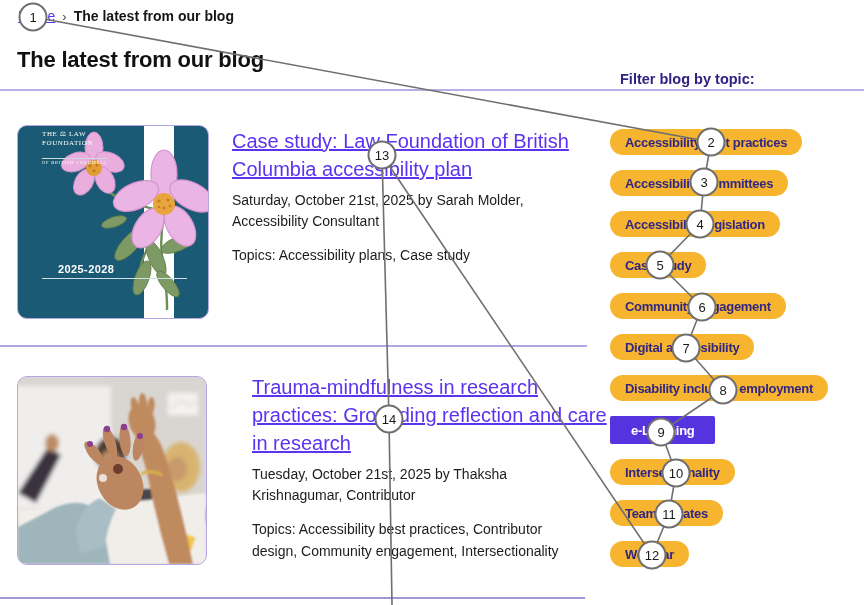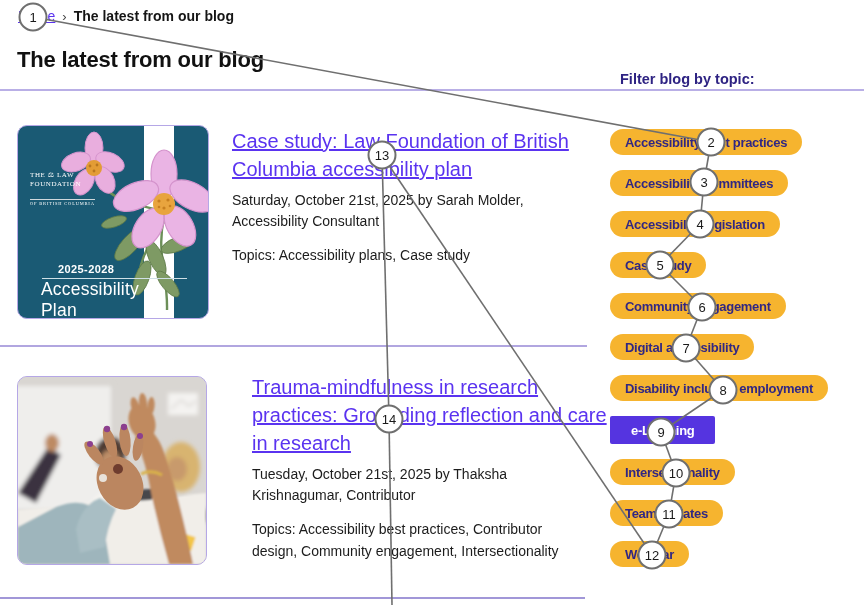--- a/index.html
+++ b/index.html
@@ -32,21 +32,21 @@
   .thumb2{left:17px;top:376px;width:188px;height:187px;background:#d9d6d2;}
   .post-text{position:absolute;width:385px;}
   .text1{left:232px;top:127px;}
   .text2{left:228px;top:373px;margin-left:24px;}
   .post-title{font-size:20px;line-height:28px;color:#5a33f0;text-decoration:underline;white-space:pre-line;display:inline-block;cursor:pointer;}
   .post-meta{margin-top:7px;font-size:14px;line-height:21px;color:#1c1c1c;white-space:pre-line;}
   .post-topics{margin-top:12px;font-size:14px;line-height:22px;color:#1c1c1c;white-space:pre-line;}
   
   .cover-stripe{position:absolute;left:126px;top:0;width:30px;height:192px;background:#fff;}
   .cover-art{position:absolute;left:0;top:0;}
-  .cover-logo{position:absolute;left:12px;top:4px;color:#fff;font-family:"Liberation Serif",serif;line-height:1.25;margin-top:41px;}
+  .cover-logo{position:absolute;left:24px;top:4px;color:#fff;font-family:"Liberation Serif",serif;line-height:1.25;}
   .cover-logo .l1,.cover-logo .l2{font-size:7px;letter-spacing:0.6px;}
   .cover-logo .l2{border-bottom:0.5px solid #cfd8dc;padding-bottom:10px;}
   .cover-logo .l3{font-size:4.5px;letter-spacing:0.8px;padding-top:1px;}
   .cover-years{position:absolute;left:40px;top:137px;color:#fff;font-size:11px;font-weight:700;letter-spacing:0.4px;}
   .cover-rule{position:absolute;left:24px;top:152px;width:145px;height:1px;background:#cfe0e6;}
   .cover-title{position:absolute;left:23px;top:153px;color:#fff;font-size:17.5px;font-weight:400;line-height:21px;white-space:pre-line;letter-spacing:0.2px;}
   
   .overlay{position:absolute;left:0;top:0;width:864px;height:605px;pointer-events:none;z-index:50;}
 </style>
 </head>
@@ -123,22 +123,20 @@
           <circle cx="141" cy="81" r="1.3"></circle>
         </g>
     </svg>
     <div class="cover-logo">
       <div class="l1">THE ⚖ LAW</div>
       <div class="l2">FOUNDATION</div>
       <div class="l3">OF BRITISH COLUMBIA</div>
     </div>
     <div class="cover-years">2025-2028</div>
     <div class="cover-rule"></div>
-    <div class="cover-title">Accessibility
-Plan</div>
   </a>
   <div class="post-text text1">
     <a class="post-title">Case study: Law Foundation of British
 Columbia accessibility plan</a>
     <div class="post-meta">Saturday, October 21st, 2025 by Sarah Molder,
 Accessibility Consultant</div>
     <div class="post-topics">Topics: Accessibility plans, Case study</div>
   </div>
 
   <div class="sep sep-mid"></div>

